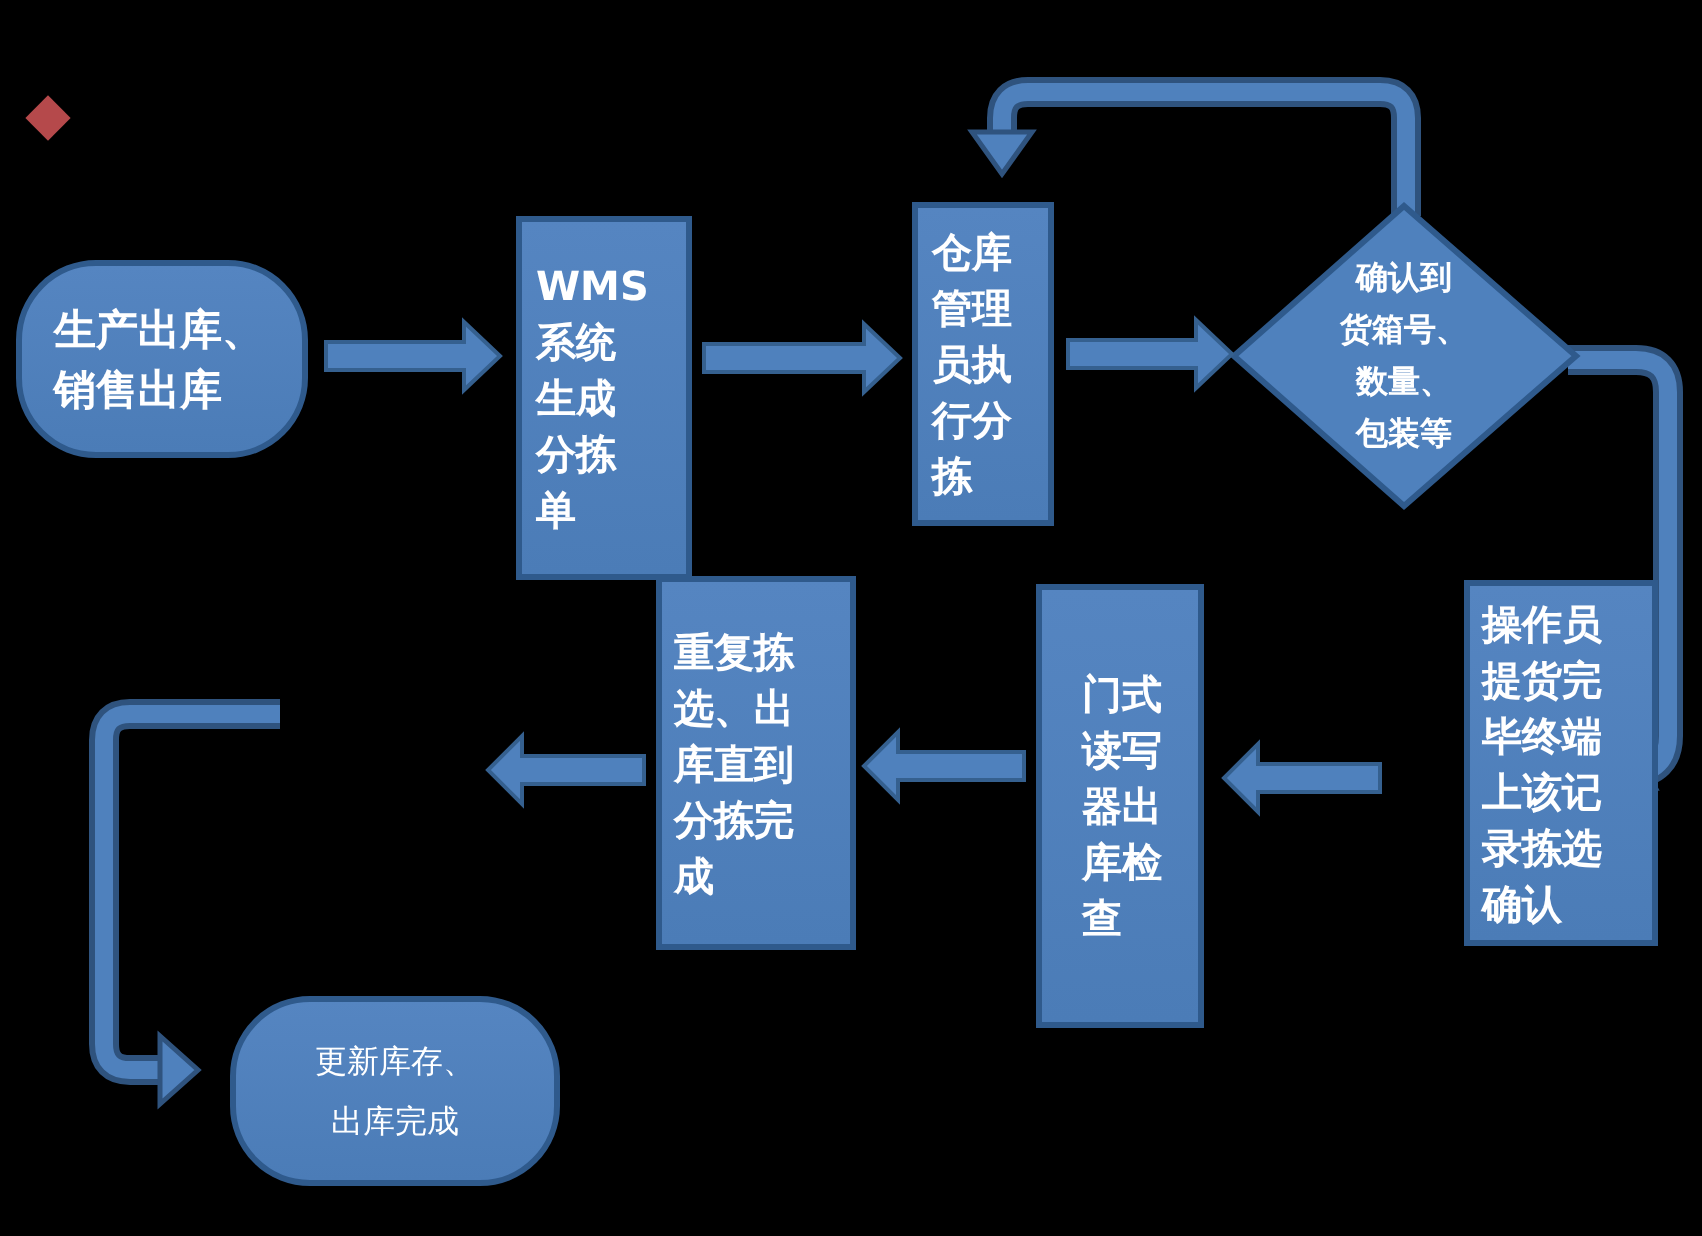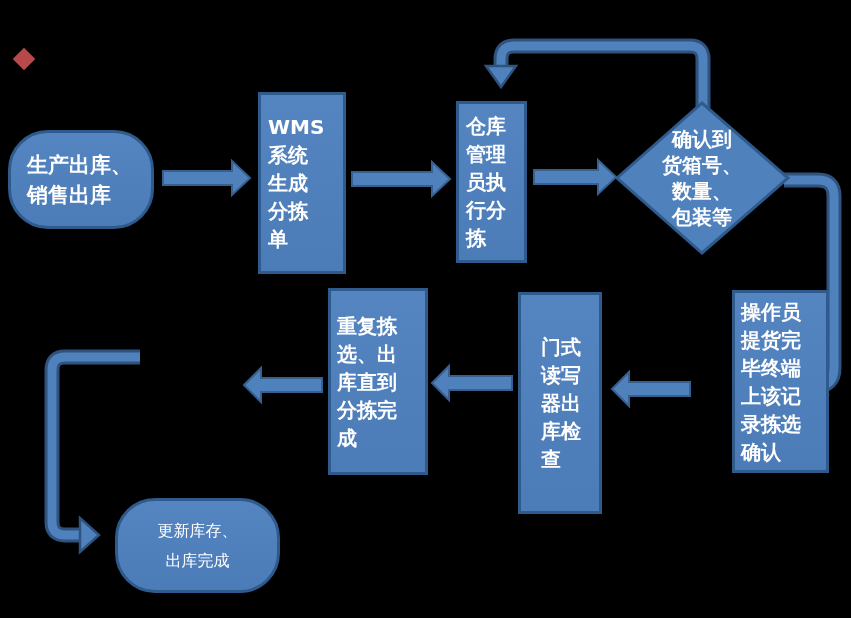--- a/index.html
+++ b/index.html
@@ -70,21 +70,21 @@
     height: 144px;
     display: flex;
     align-items: center;
     justify-content: center;
     text-align: center;
     color: #ffffff;
     font-weight: bold;
   }
   .diamond-label .label {
     white-space: pre-line;
-    font-size: 20px;
+    font-size: 16px;
     line-height: 26px;
     text-align: center;
   }
 </style>
 </head>
 <body>
 
 <div class="canvas">
 
   <svg class="layer" width="851" height="618" viewBox="0 0 851 618">
@@ -130,21 +130,21 @@
     </g>
   </svg>
 
   <div class="bullet"></div>
 
   <div class="node rounded" id="node-start" style="left:8px; top:130px; width:146px; height:99px; padding-left:16px;">
     <span class="label">生产出库、
 销售出库</span>
   </div>
 
-  <div class="node" id="node-wms" style="left:258px; top:92px; width:88px; height:182px; padding-left:7px;">
+  <div class="node" id="node-wms" style="left:258px; top:108px; width:88px; height:182px; padding-left:7px;">
     <span class="label">WMS
 系统
 生成
 分拣
 单</span>
   </div>
 
   <div class="node" id="node-pick" style="left:456px; top:101px; width:71px; height:162px; padding-left:7px;">
     <span class="label">仓库
 管理

